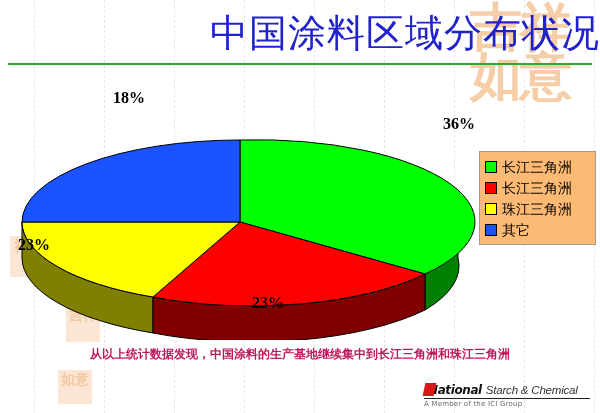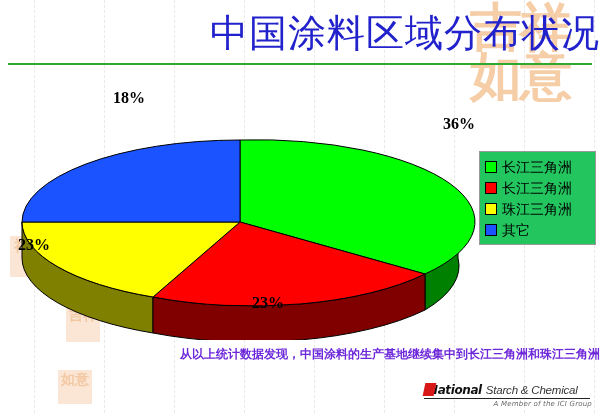--- a/index.html
+++ b/index.html
@@ -102,21 +102,21 @@
     z-index: 4;
     white-space: nowrap;
   }
 
   
   .legend {
     position: absolute;
     left: 479px; top: 151px;
     width: 117px;
     border: 1px solid #9a9a9a;
-    background: #22c55e;
+    background: #fdba74;
     padding: 4px 4px 4px 5px;
     box-sizing: border-box;
     z-index: 5;
   }
   .legend-row {
     display: flex;
     align-items: center;
     height: 21px;
   }
   .swatch {
@@ -133,22 +133,22 @@
     color: #000000;
     white-space: nowrap;
     line-height: 1;
   }
 
   
   .caption {
     position: absolute;
     left: 0; top: 346px;
     width: 600px;
-    text-align: right;
-    color: #6d28d9;
+    text-align: center;
+    color: #be185d;
     font-family: Liberation Sans, sans-serif;
     font-weight: bold;
     font-size: 12px;
     z-index: 4;
     white-space: nowrap;
   }
 
   
   .logo {
     position: absolute;
@@ -186,24 +186,22 @@
     color: #333333;
     margin-left: 4px;
     letter-spacing: -0.2px;
   }
   .logo-rule {
     width: 166px;
     border-top: 1px solid #222222;
     margin-top: 1px;
   }
   .logo-sub {
-    text-align: right;
     font-family: "DejaVu Sans", "Liberation Sans", sans-serif;
     font-size: 7px;
-    font-style: italic;
     color: #6a6a6a;
     letter-spacing: 0.2px;
     margin-top: 1px;
     white-space: nowrap;
   }
 </style>
 </head>
 <body>
 
 <div id="slide">

